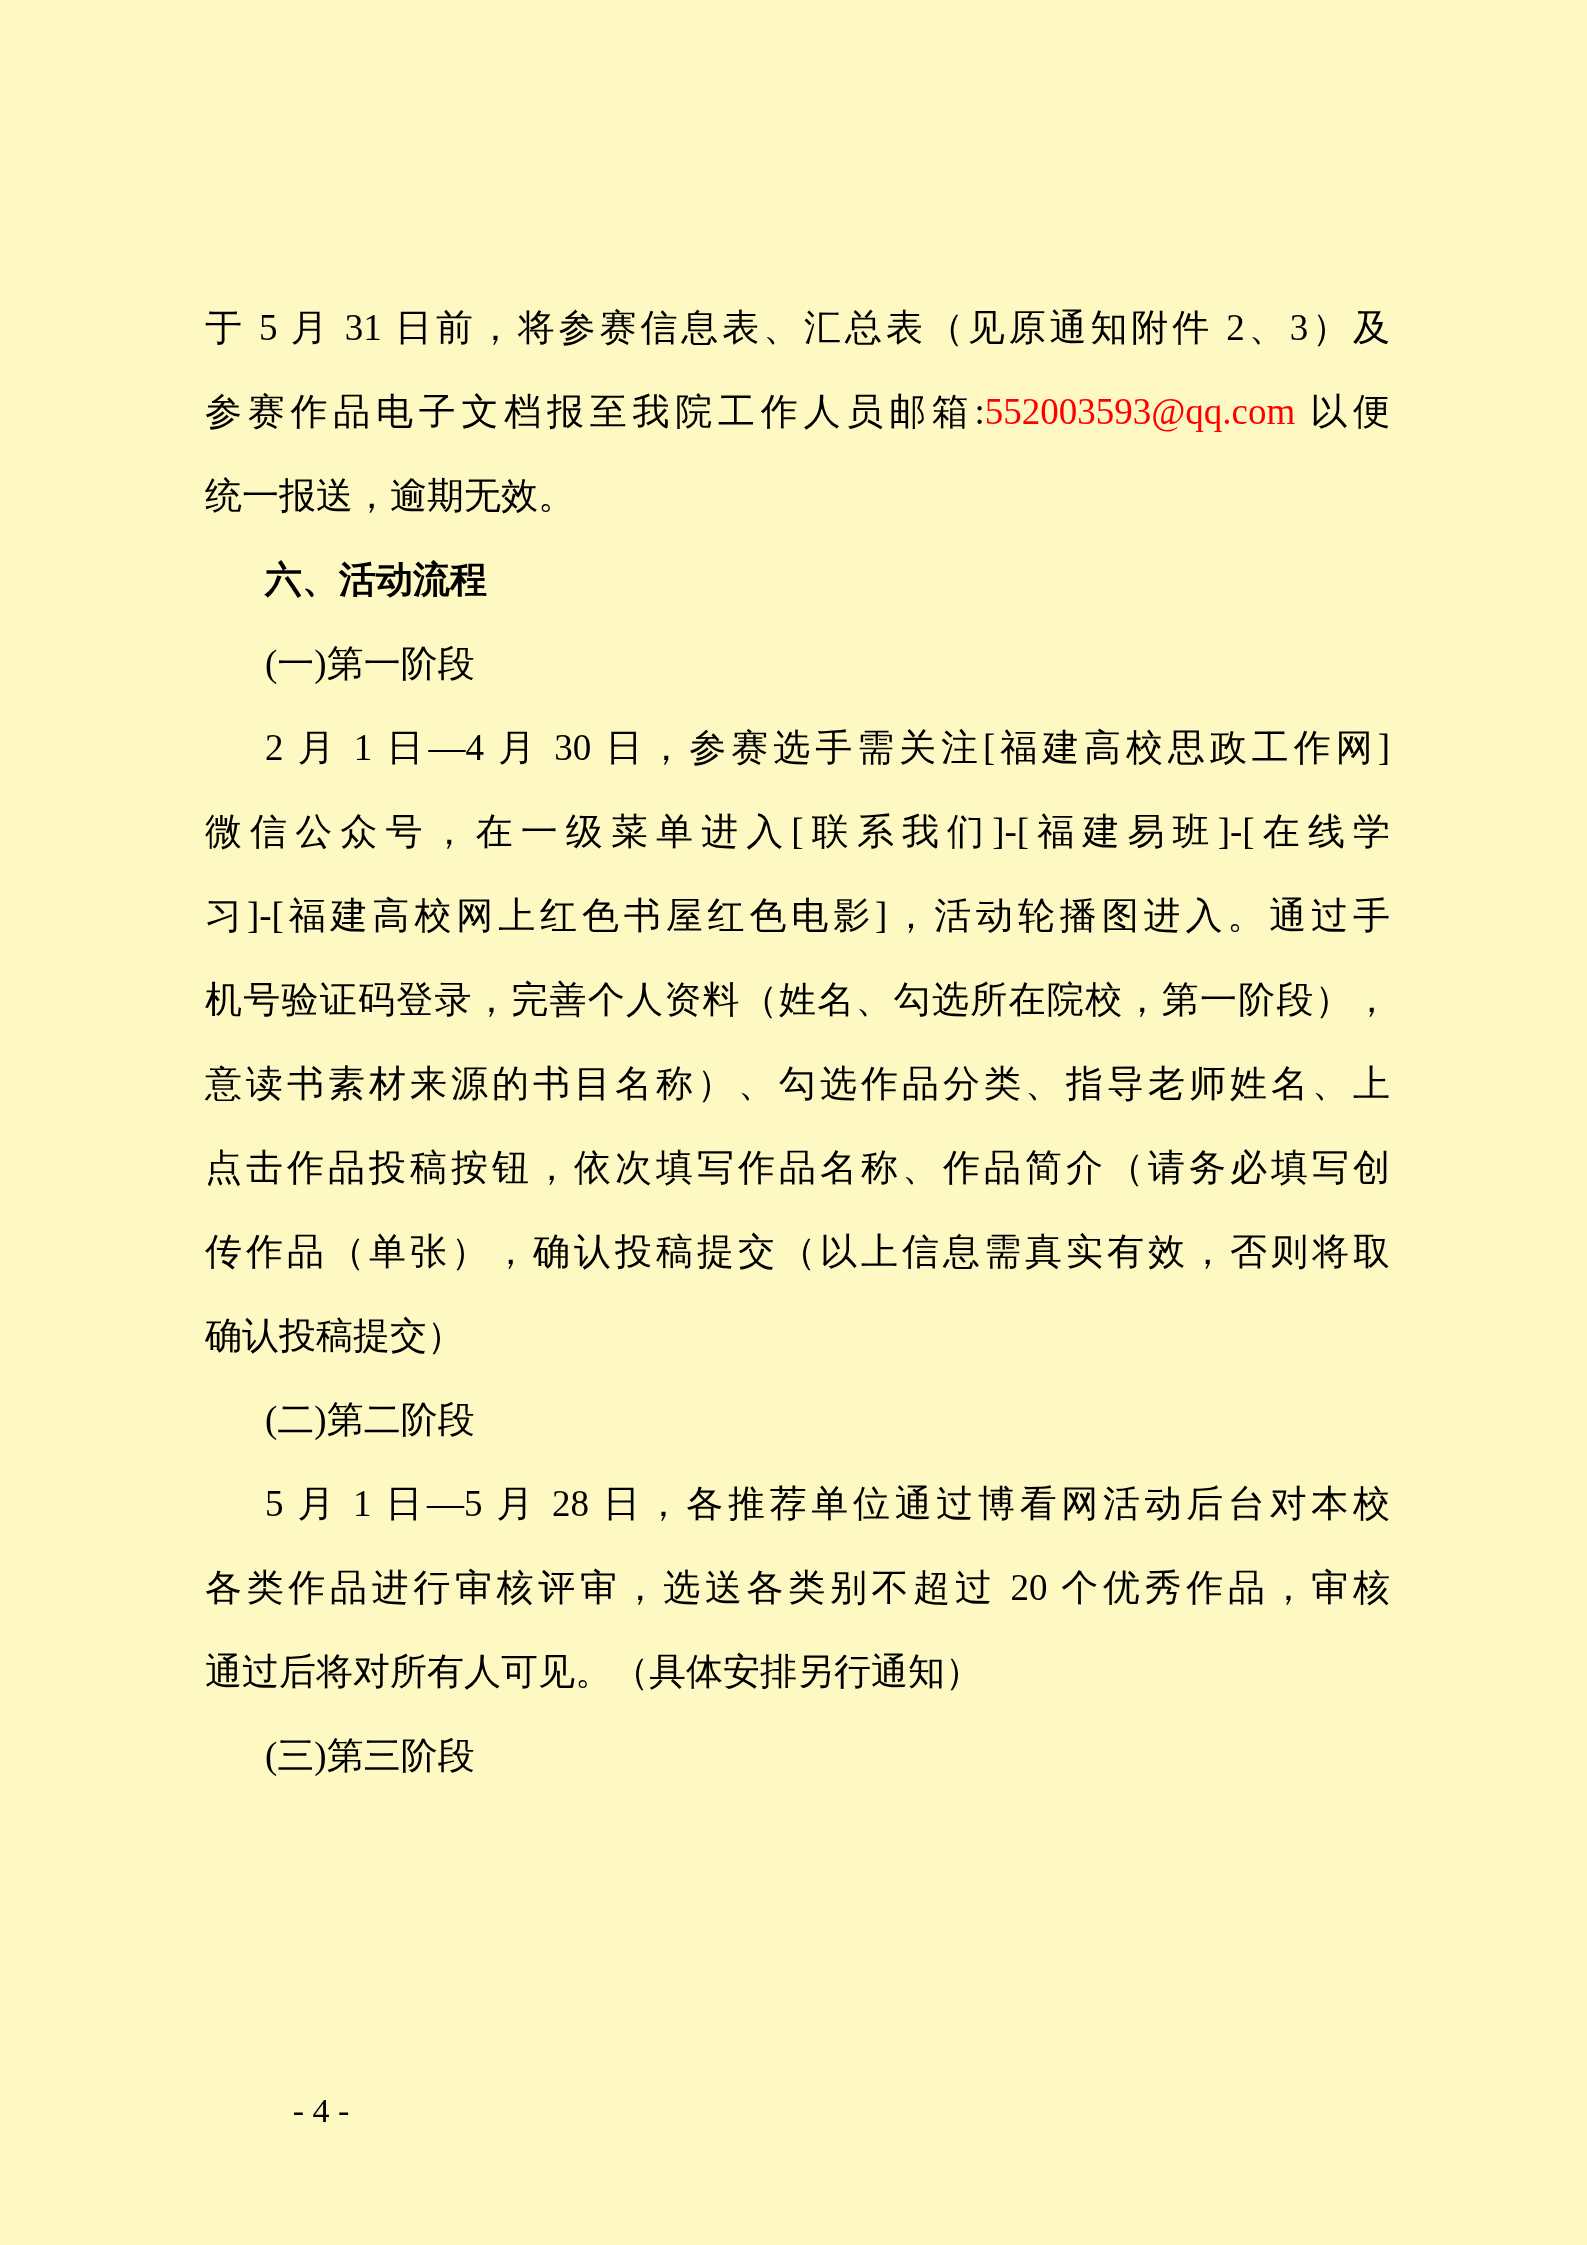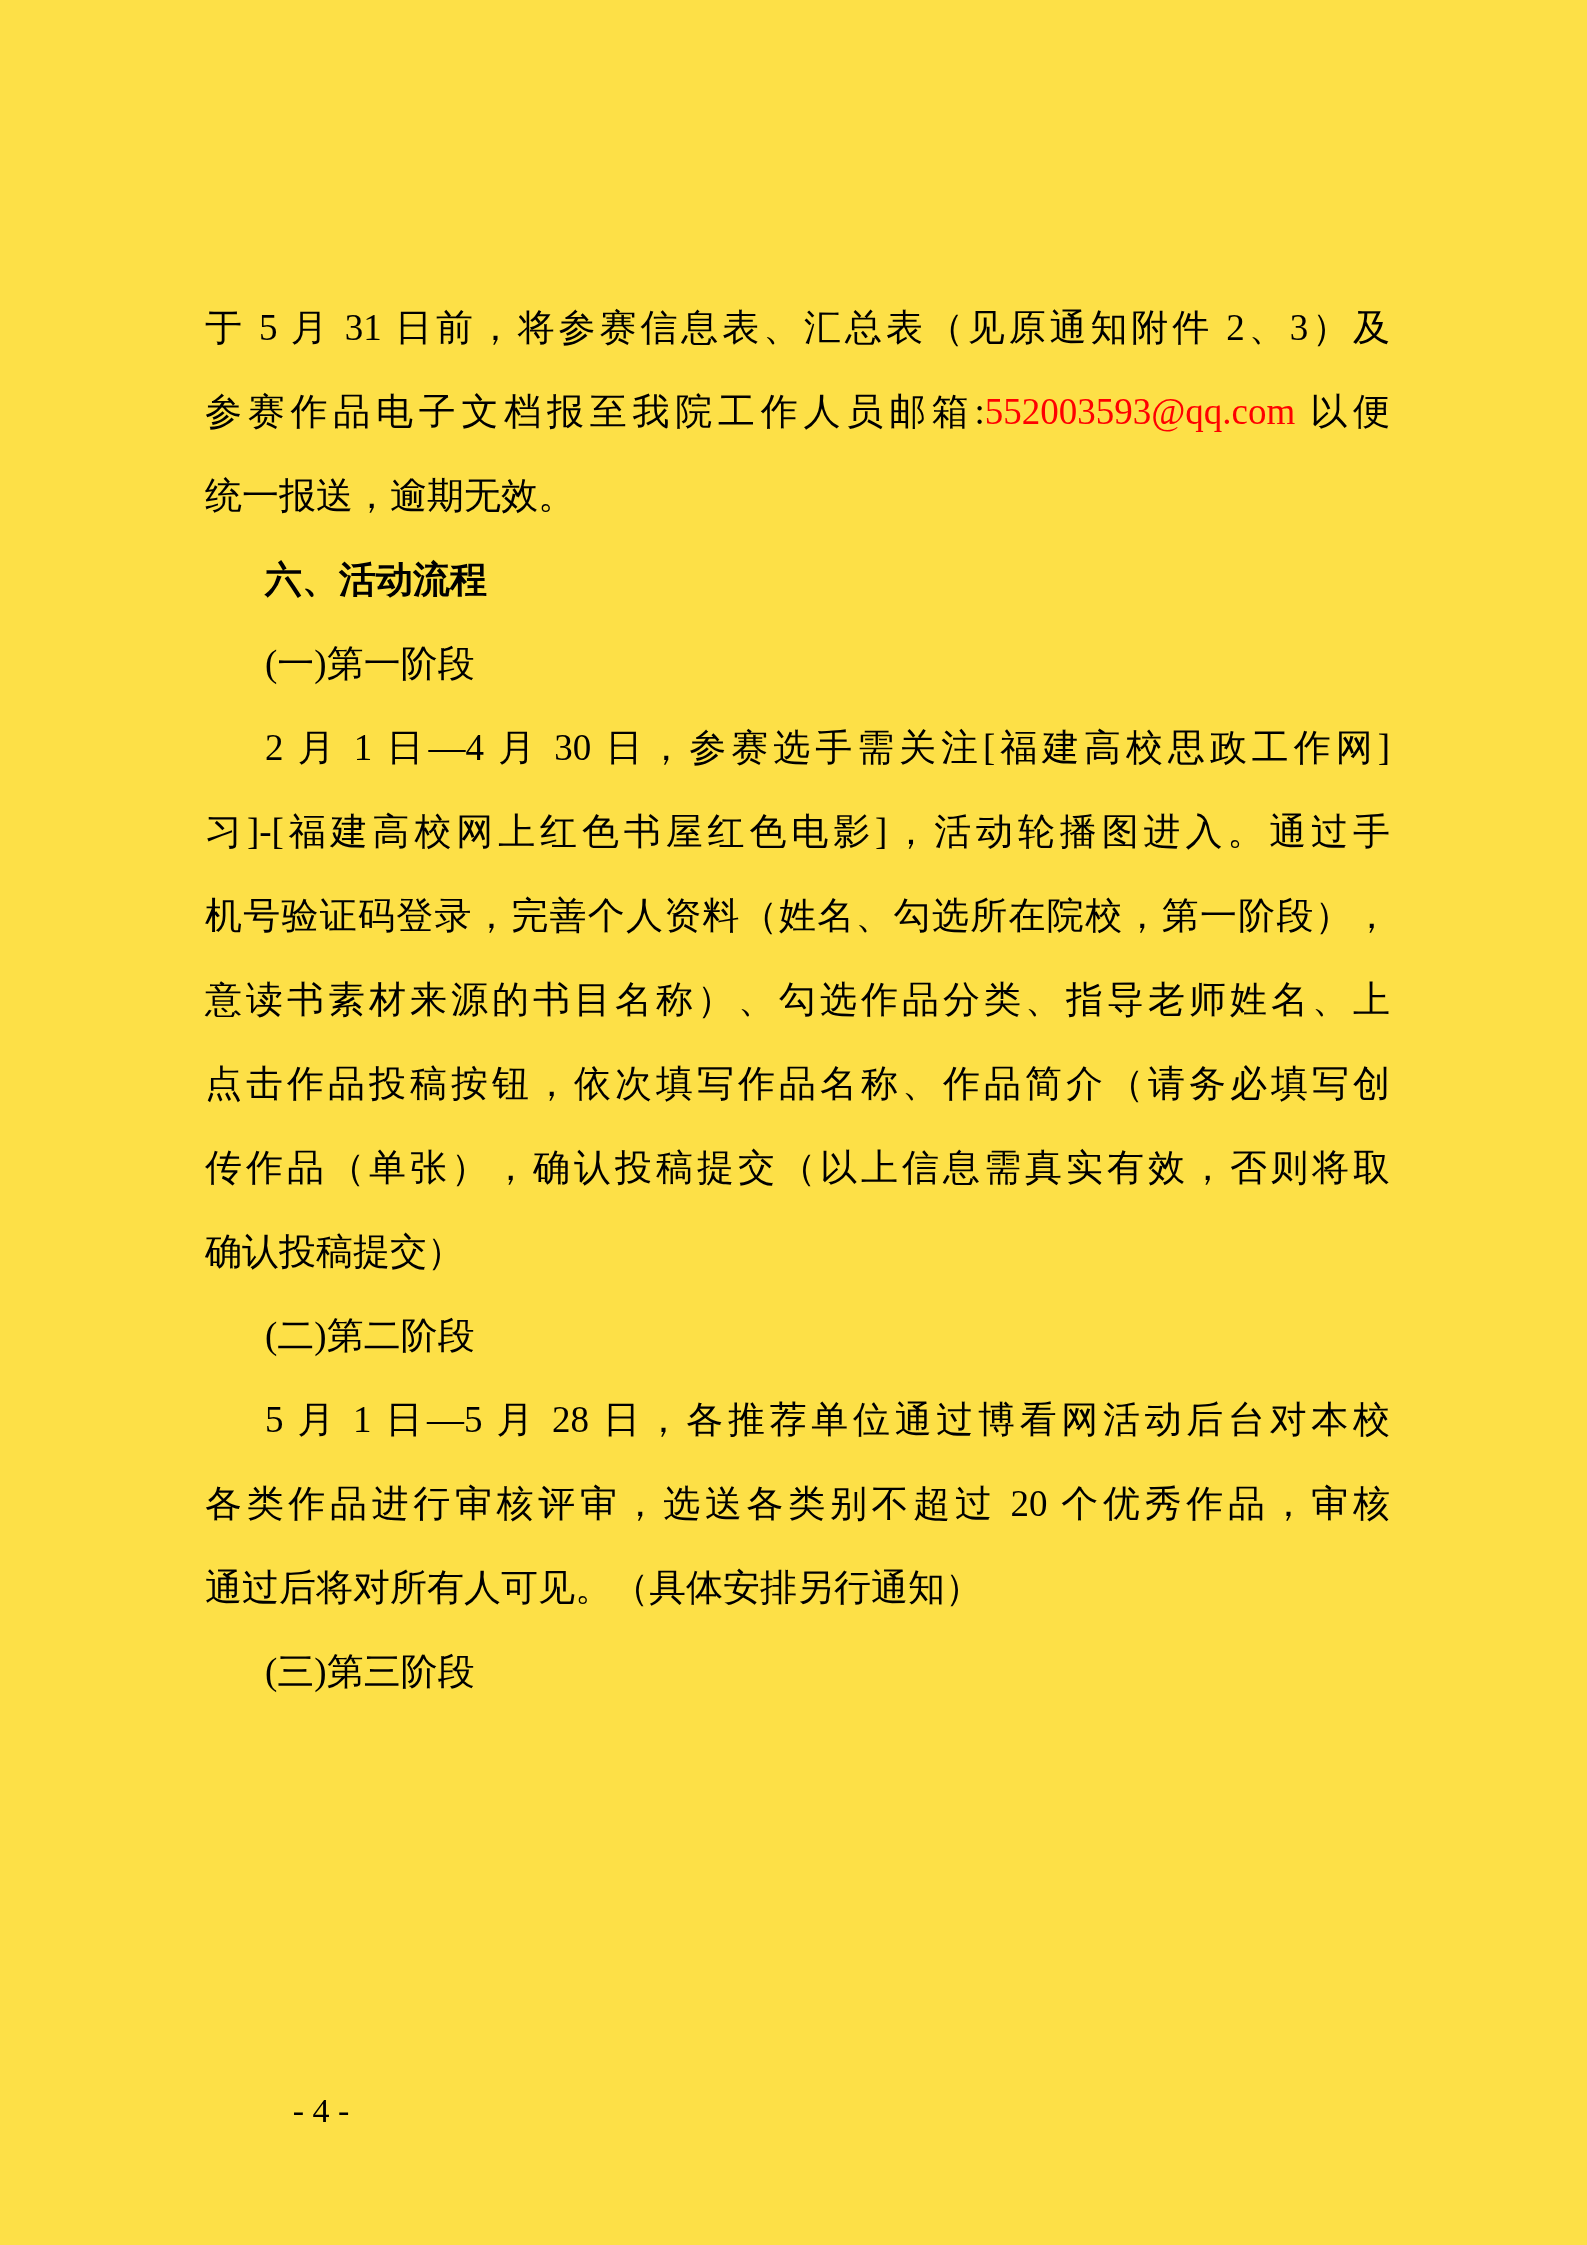--- a/index.html
+++ b/index.html
@@ -8,21 +8,21 @@
     height: 2245px;
     background: #ffffff;
     position: relative;
     overflow: hidden;
     font-family: "Liberation Serif", serif;
     color: #000000;
   }
   .page {
     position: absolute;
     inset: 0;
-    background: #fde047;
+    background: #fef9c3;
   }
   .doc-content {
     position: absolute;
     left: 205px;
     top: 286px;
     width: 1185px;
   }
   .line {
     font-size: 37px;
     line-height: 84px;
@@ -56,20 +56,21 @@
 <body>
 
 <div class="page">
   <div class="doc-content">
       <div class="line fill"><span>于 5 月 31 日前，将参赛信息表、汇总表（见原通知附件 2、3）及</span></div>
       <div class="line fill"><span>参赛作品电子文档报至我院工作人员邮箱:</span><span style="color: rgb(255, 0, 0);">552003593@qq.com</span><span> 以便</span></div>
       <div class="line"><span>统一报送，逾期无效。</span></div>
       <div class="line heading indent"><span>六、活动流程</span></div>
       <div class="line indent"><span>(一)第一阶段</span></div>
       <div class="line fill indent"><span>2 月 1 日—4 月 30 日，参赛选手需关注[福建高校思政工作网]</span></div>
+      <div class="line fill"><span>微信公众号，在一级菜单进入[联系我们]-[福建易班]-[在线学</span></div>
       <div class="line fill"><span>习]-[福建高校网上红色书屋红色电影]，活动轮播图进入。通过手</span></div>
       <div class="line fill"><span>机号验证码登录，完善个人资料（姓名、勾选所在院校，第一阶段），</span></div>
       <div class="line fill"><span>意读书素材来源的书目名称）、勾选作品分类、指导老师姓名、上</span></div>
       <div class="line fill"><span>点击作品投稿按钮，依次填写作品名称、作品简介（请务必填写创</span></div>
       <div class="line fill"><span>传作品（单张），确认投稿提交（以上信息需真实有效，否则将取</span></div>
       <div class="line"><span>确认投稿提交）</span></div>
       <div class="line indent"><span>(二)第二阶段</span></div>
       <div class="line fill indent"><span>5 月 1 日—5 月 28 日，各推荐单位通过博看网活动后台对本校</span></div>
       <div class="line fill"><span>各类作品进行审核评审，选送各类别不超过 20 个优秀作品，审核</span></div>
       <div class="line"><span>通过后将对所有人可见。（具体安排另行通知）</span></div>

